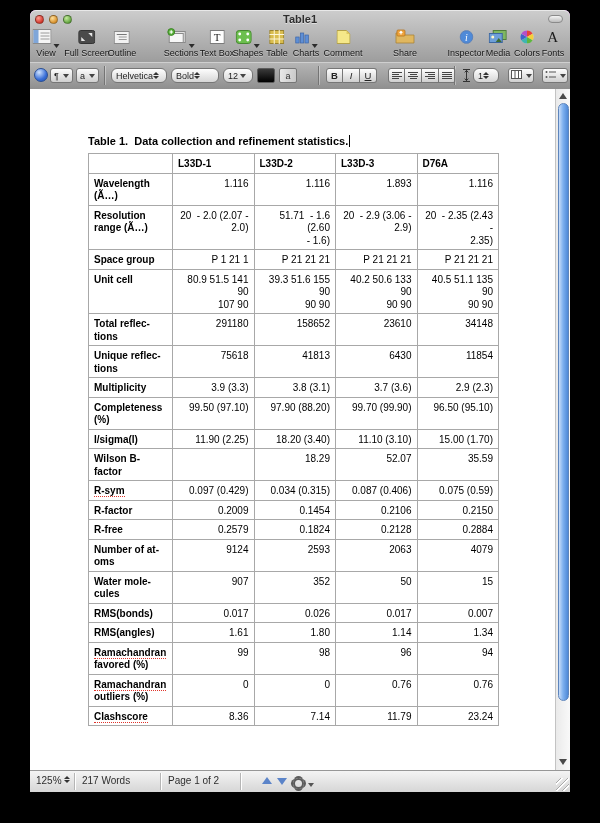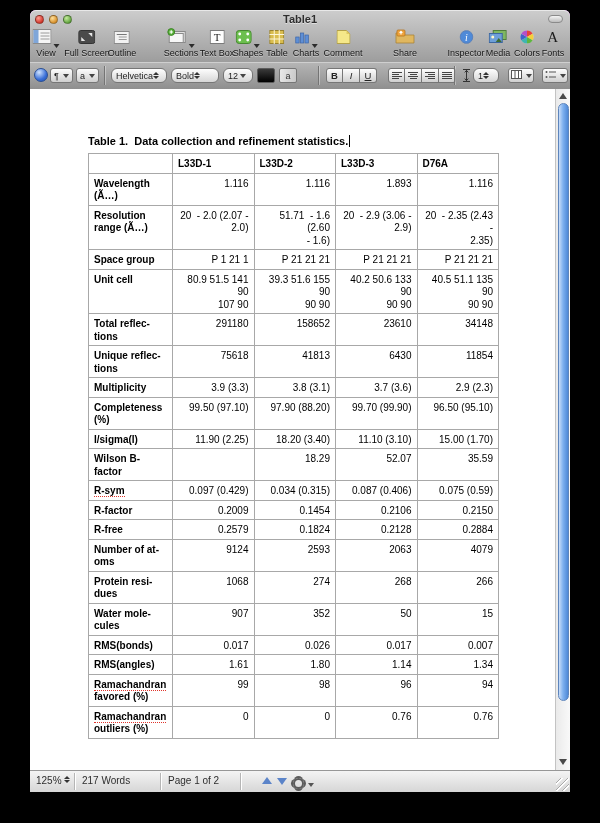--- a/index.html
+++ b/index.html
@@ -531,27 +531,20 @@
             <td class="val">0.2884</td>
           </tr>
           <tr>
             <td class="lbl"><span>Number of at-</span><br><span>oms</span></td>
             <td class="val">9124</td>
             <td class="val">2593</td>
             <td class="val">2063</td>
             <td class="val">4079</td>
           </tr>
           <tr>
-            <td class="lbl"><span>Protein resi-</span><br><span>dues</span></td>
-            <td class="val">1068</td>
-            <td class="val">274</td>
-            <td class="val">268</td>
-            <td class="val">266</td>
-          </tr>
-          <tr>
             <td class="lbl"><span>Water mole-</span><br><span>cules</span></td>
             <td class="val">907</td>
             <td class="val">352</td>
             <td class="val">50</td>
             <td class="val">15</td>
           </tr>
           <tr>
             <td class="lbl"><span>RMS(bonds)</span></td>
             <td class="val">0.017</td>
             <td class="val">0.026</td>
@@ -571,20 +564,27 @@
             <td class="val">98</td>
             <td class="val">96</td>
             <td class="val">94</td>
           </tr>
           <tr>
             <td class="lbl"><span class="sq">Ramachandran</span><br><span>outliers (%)</span></td>
             <td class="val">0</td>
             <td class="val">0</td>
             <td class="val">0.76</td>
             <td class="val">0.76</td>
+          </tr>
+          <tr>
+            <td class="lbl"><span class="sq">Clashscore</span></td>
+            <td class="val">8.36</td>
+            <td class="val">7.14</td>
+            <td class="val">11.79</td>
+            <td class="val">23.24</td>
           </tr>
         </tbody>
     </table>
 
     <div class="scrollbar">
       <div class="sb-arrow sb-up">
           <span></span>
         </div>
       <div class="sb-thumb"></div>
       <div class="sb-arrow sb-down">

